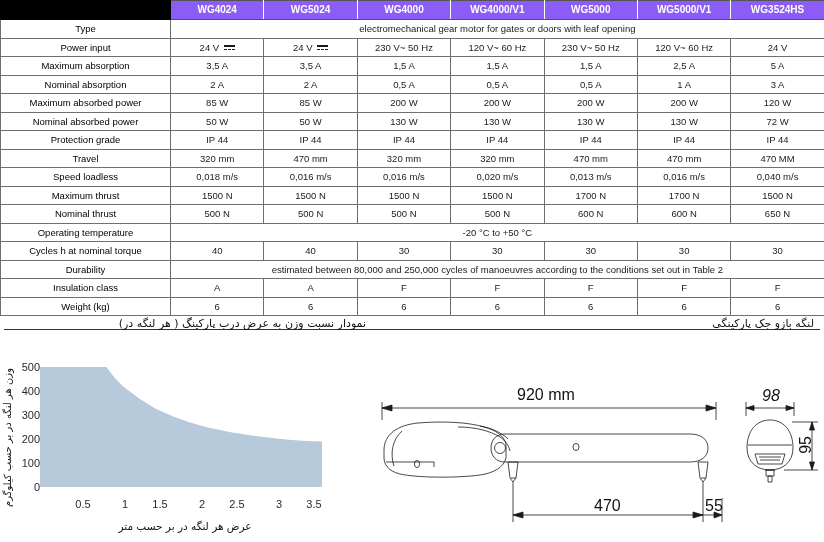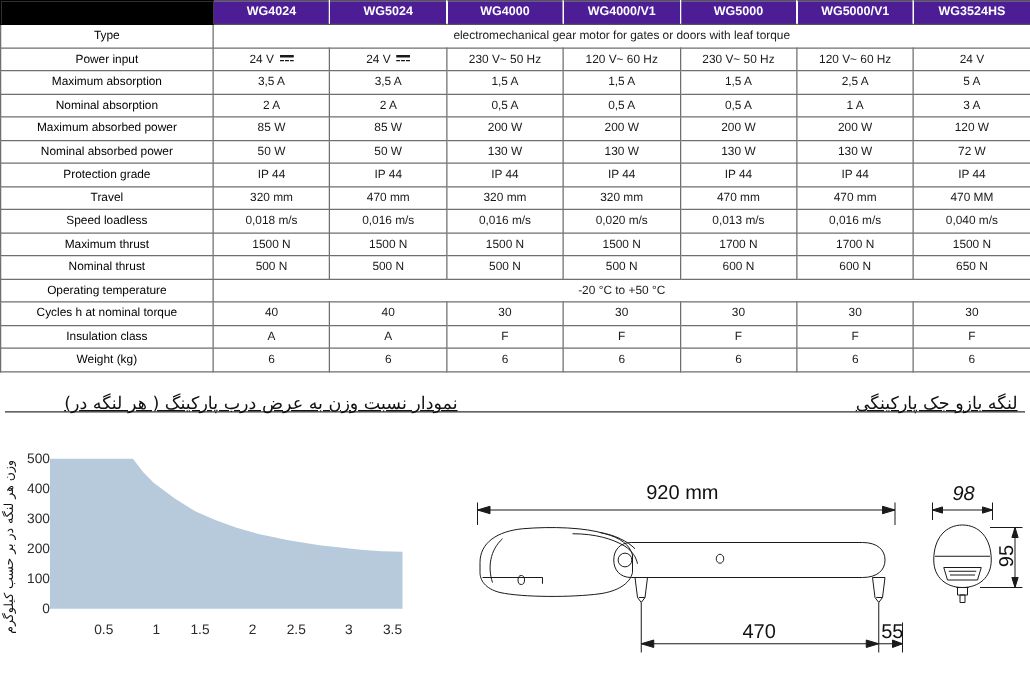--- a/index.html
+++ b/index.html
@@ -44,21 +44,21 @@
     background: #ffffff;
     font-size: 9.5px;
   }
   
   tr.hdr th.corner {
     background: #000000;
     border: 1px solid #000000;
     height: 18px;
   }
   tr.hdr th.model {
-    background: #4c1d95;
+    background: #8b5cf6;
     border: 1px solid #545454;
     border-right: 1px solid #ffffff;
     color: #ffffff;
     font-weight: bold;
     font-size: 10px;
     height: 18px;
   }
   tr.hdr th.model:last-child { border-right: 1px solid #545454; }
 
   td.rowlabel {
@@ -109,30 +109,29 @@
     width: 824px;
     height: 229px;
     display: flex;
   }
   .panel { position: relative; height: 229px; }
   #panel-left  { width: 372px; }
   #panel-right { width: 452px; }
 
   .panel-title {
     font-family: "DejaVu Sans", sans-serif;
-    font-size: 14px;
+    font-size: 11px;
     color: #111;
     text-align: right;
     direction: rtl;
     padding: 4px 6px 3px 4px;
     border-bottom: 1.5px solid #333;
     height: 17px;
     box-sizing: border-box;
     line-height: 13px;
-    text-decoration: underline;
   }
   #panel-left .panel-title { margin-left: 4px; }
   #panel-right .panel-title { margin-right: 4px; }
 
   .chart-area   { position: relative; width: 372px; height: 210px; }
   .diagram-area { position: relative; width: 452px; height: 210px; }
 
   .axis-label-y {
     position: absolute;
     left: 2px;
@@ -203,21 +202,21 @@
         <th class="model">WG4000</th>
         <th class="model">WG4000/V1</th>
         <th class="model">WG5000</th>
         <th class="model">WG5000/V1</th>
         <th class="model">WG3524HS</th>
       </tr>
     </thead>
     <tbody id="spec-body">
         <tr>
           <td class="rowlabel">Type</td>
-          <td colspan="7" class="span-all">electromechanical gear motor for gates or doors with leaf torque</td>
+          <td colspan="7" class="span-all">electromechanical gear motor for gates or doors with leaf opening</td>
         </tr>
         <tr>
           <td class="rowlabel">Power input</td>
           <td>24 V <span class="dc"></span></td>
           <td>24 V <span class="dc"></span></td>
           <td>230 V~  50 Hz</td>
           <td>120 V~  60 Hz</td>
           <td>230 V~  50 Hz</td>
           <td>120 V~  60 Hz</td>
           <td>24 V</td>
@@ -320,20 +319,24 @@
           <td class="rowlabel">Cycles h at nominal torque</td>
           <td>40</td>
           <td>40</td>
           <td>30</td>
           <td>30</td>
           <td>30</td>
           <td>30</td>
           <td>30</td>
         </tr>
         <tr>
+          <td class="rowlabel">Durability</td>
+          <td colspan="7" class="span-all">estimated between 80,000 and 250,000 cycles of manoeuvres according to the conditions set out in Table 2</td>
+        </tr>
+        <tr>
           <td class="rowlabel">Insulation class</td>
           <td>A</td>
           <td>A</td>
           <td>F</td>
           <td>F</td>
           <td>F</td>
           <td>F</td>
           <td>F</td>
         </tr>
         <tr>
@@ -370,20 +373,21 @@
       <div class="tick tick-x" style="left:145px; top:168px;">1.5</div>
       <div class="tick tick-x" style="left:187px; top:168px;">2</div>
       <div class="tick tick-x" style="left:222px; top:168px;">2.5</div>
       <div class="tick tick-x" style="left:264px; top:168px;">3</div>
       <div class="tick tick-x" style="left:299px; top:168px;">3.5</div>
 
       <svg id="chart-svg" width="372" height="210" viewBox="0 0 372 210" style="position:absolute; left:0; top:0;">
         <path id="chart-area-path" d="M 40,37 L 64.88,37.00 L 89.76,37.00 L 106.35,37.00 L 114.65,47.80 L 122.94,56.20 L 139.53,68.68 L 156.12,79.00 L 172.71,86.20 L 189.29,92.20 L 205.88,97.00 L 230.76,102.28 L 255.65,106.12 L 272.24,108.04 L 288.82,109.72 L 305.41,110.92 L 322.00,111.40 L 322.00,157.00 L 40.00,157.00 Z" fill="#b7cadb" stroke="none"></path>
       </svg>
 
+      <div class="axis-label-x">عرض هر لنگه در بر حسب متر</div>
     </div>
   </div>
 
   <div class="panel" id="panel-right">
     <div class="panel-title">لنگه بازو جک پارکینگی</div>
     <div class="diagram-area">
 
       <svg width="452" height="210" viewBox="0 0 452 210" style="position:absolute;left:0;top:0;">
         <g fill="none" stroke="#1a1a1a" stroke-width="0.8">
 

